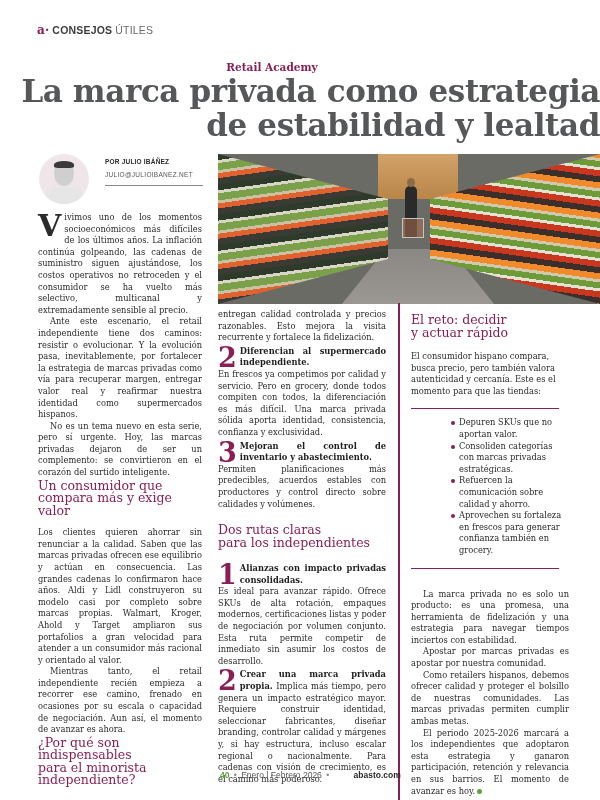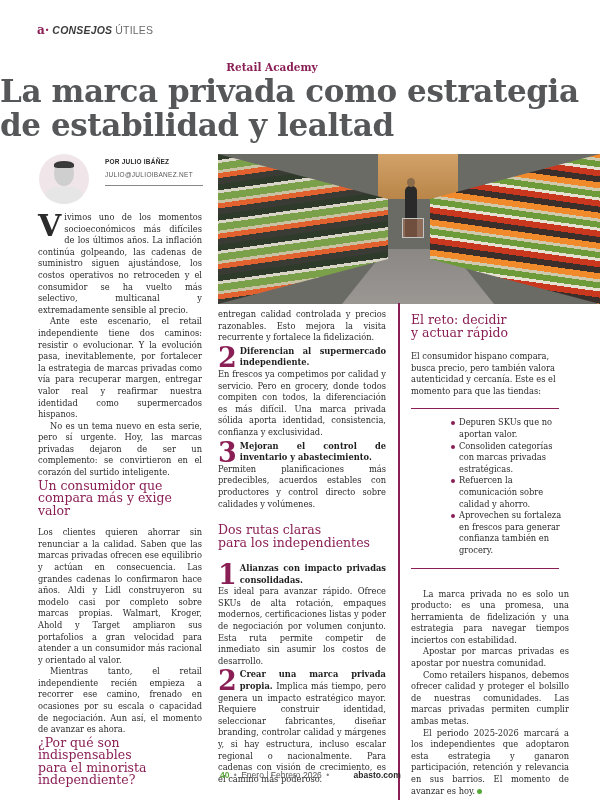--- a/index.html
+++ b/index.html
@@ -1,25 +1,25 @@
 <!DOCTYPE html>
 <html><head>
 <meta charset="utf-8">
 <style>
   * { box-sizing: border-box; margin: 0; padding: 0; }
   html, body { width: 600px; height: 800px; background: #ffffff; overflow: hidden; }
   body { position: relative; font-family: "DejaVu Serif", serif; color: #2a2a2a; }
 
   .section-tag { position: absolute; left: 37px; top: 23px; font-family: "Liberation Sans", sans-serif; font-size: 10.5px; letter-spacing: 0.2px; color: #4a4a4a; display: flex; align-items: center; gap: 3px; }
   .section-tag .logo { color: #8a1f55; font-family: "DejaVu Serif", serif; font-weight: bold; font-size: 12px; }
-  .section-tag .bold { font-weight: bold; color: #3d3d3d; font-style: italic; }
+  .section-tag .bold { font-weight: bold; color: #3d3d3d; }
   .section-tag .light { color: #6a6a6a; font-weight: normal; }
 
   .kicker { position: absolute; left: 0; width: 544px; top: 61px; text-align: center; font-family: "DejaVu Serif", serif; font-weight: bold; font-size: 10.5px; color: #8a1f55; }
-  .headline { position: absolute; left: 0; width: 600px; top: 74px; text-align: left; font-family: "DejaVu Serif", serif; font-weight: bold; font-size: 31px; line-height: 34px; color: #555759; letter-spacing: -0.4px; }
+  .headline { position: absolute; left: 0; width: 600px; top: 74px; text-align: right; font-family: "DejaVu Serif", serif; font-weight: bold; font-size: 31px; line-height: 34px; color: #555759; letter-spacing: -0.4px; }
 
   .avatar { position: absolute; left: 39px; top: 154px; width: 50px; height: 50px; border-radius: 50%; background: #f0e6ea; overflow: hidden; }
   .avatar .head { position: absolute; left: 15px; top: 8px; width: 20px; height: 24px; background: #cfcfcf; border-radius: 45% 45% 50% 50%; }
   .avatar .hair { position: absolute; left: 15px; top: 7px; width: 20px; height: 7px; background: #3a3a3a; border-radius: 50% 50% 20% 20%; }
   .avatar .shirt { position: absolute; left: 6px; top: 33px; width: 38px; height: 20px; background: #e6e6e6; border-radius: 40% 40% 0 0; }
   .byline { position: absolute; left: 105px; top: 158px; font-family: "Liberation Sans", sans-serif; }
   .byline .author { font-weight: bold; font-size: 6.5px; color: #2a2a2a; letter-spacing: 0.2px; }
   .byline .email { font-size: 6.5px; color: #555; margin-top: 6px; letter-spacing: 0.3px; }
   .byline-rule { position: absolute; left: 105px; top: 185px; width: 98px; height: 1px; background: #888; }
 

